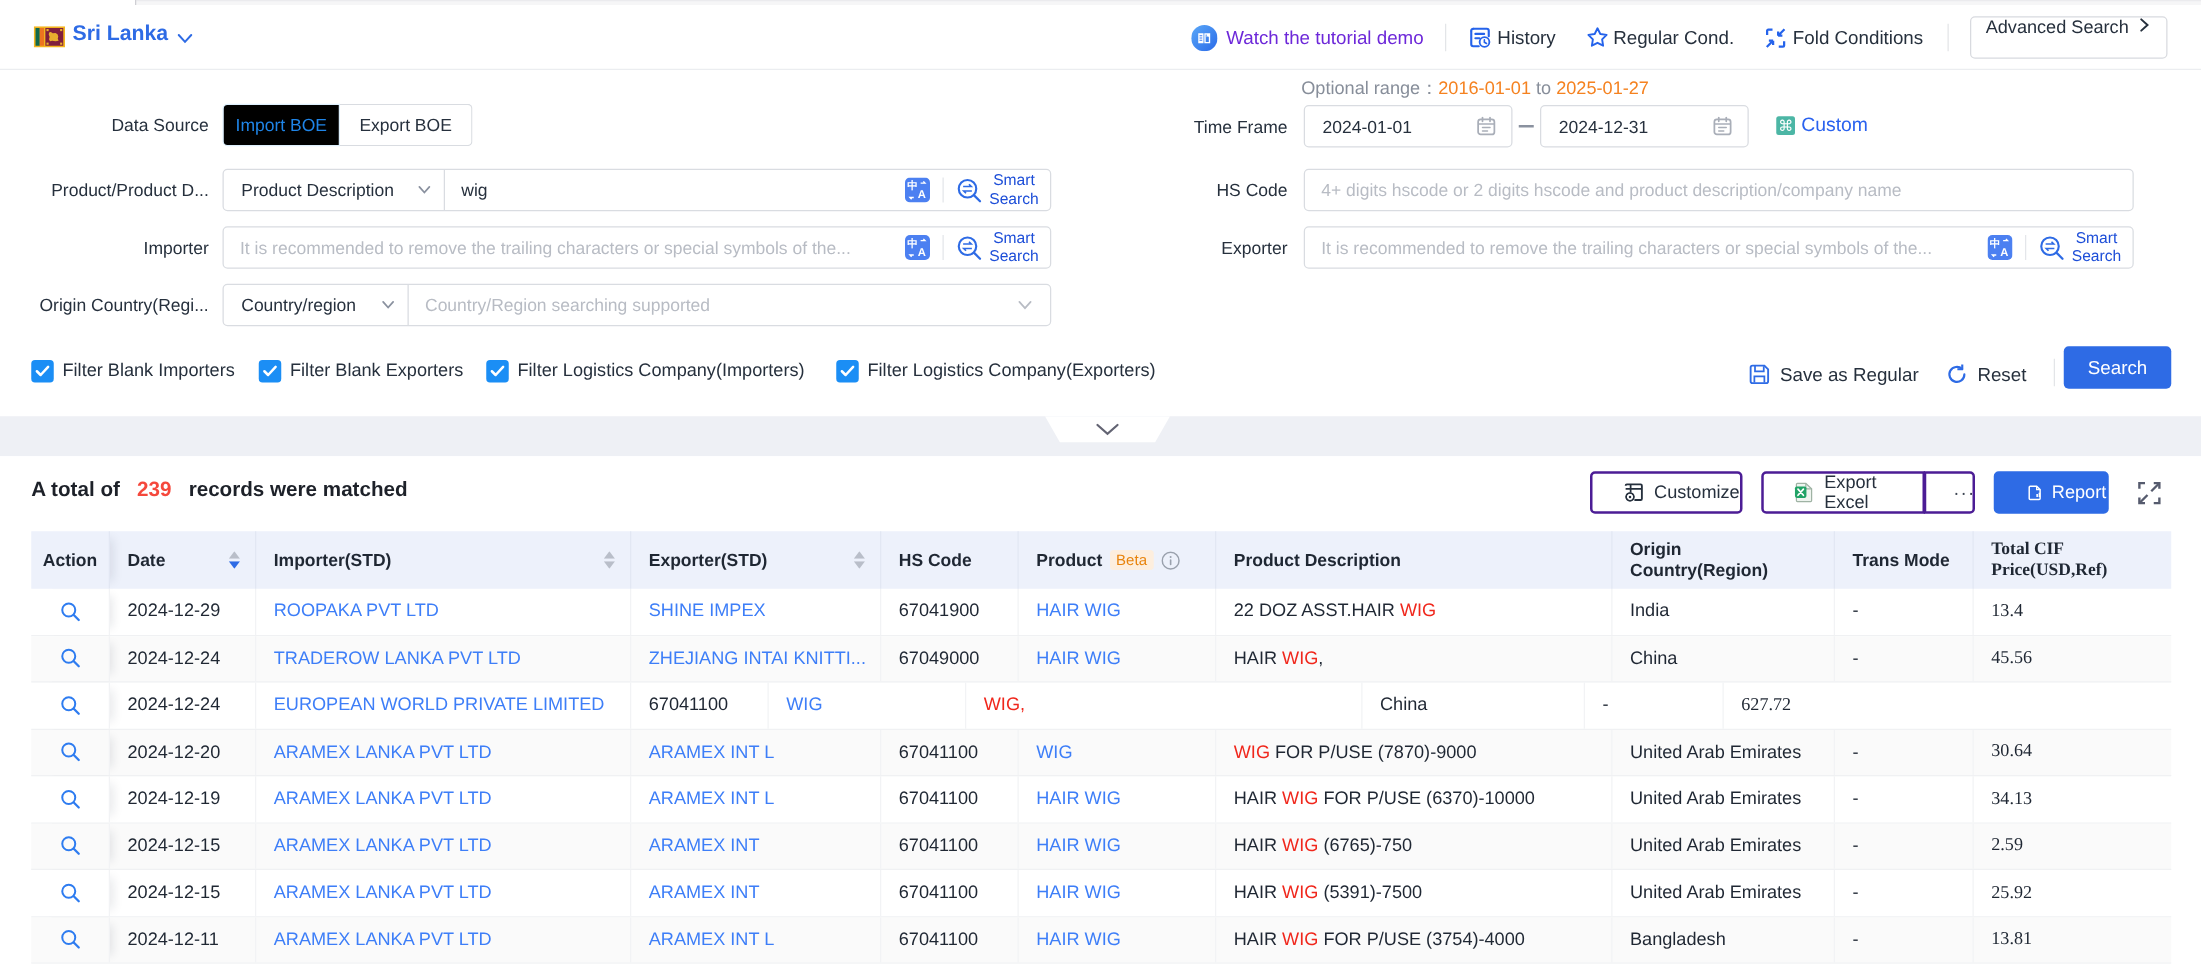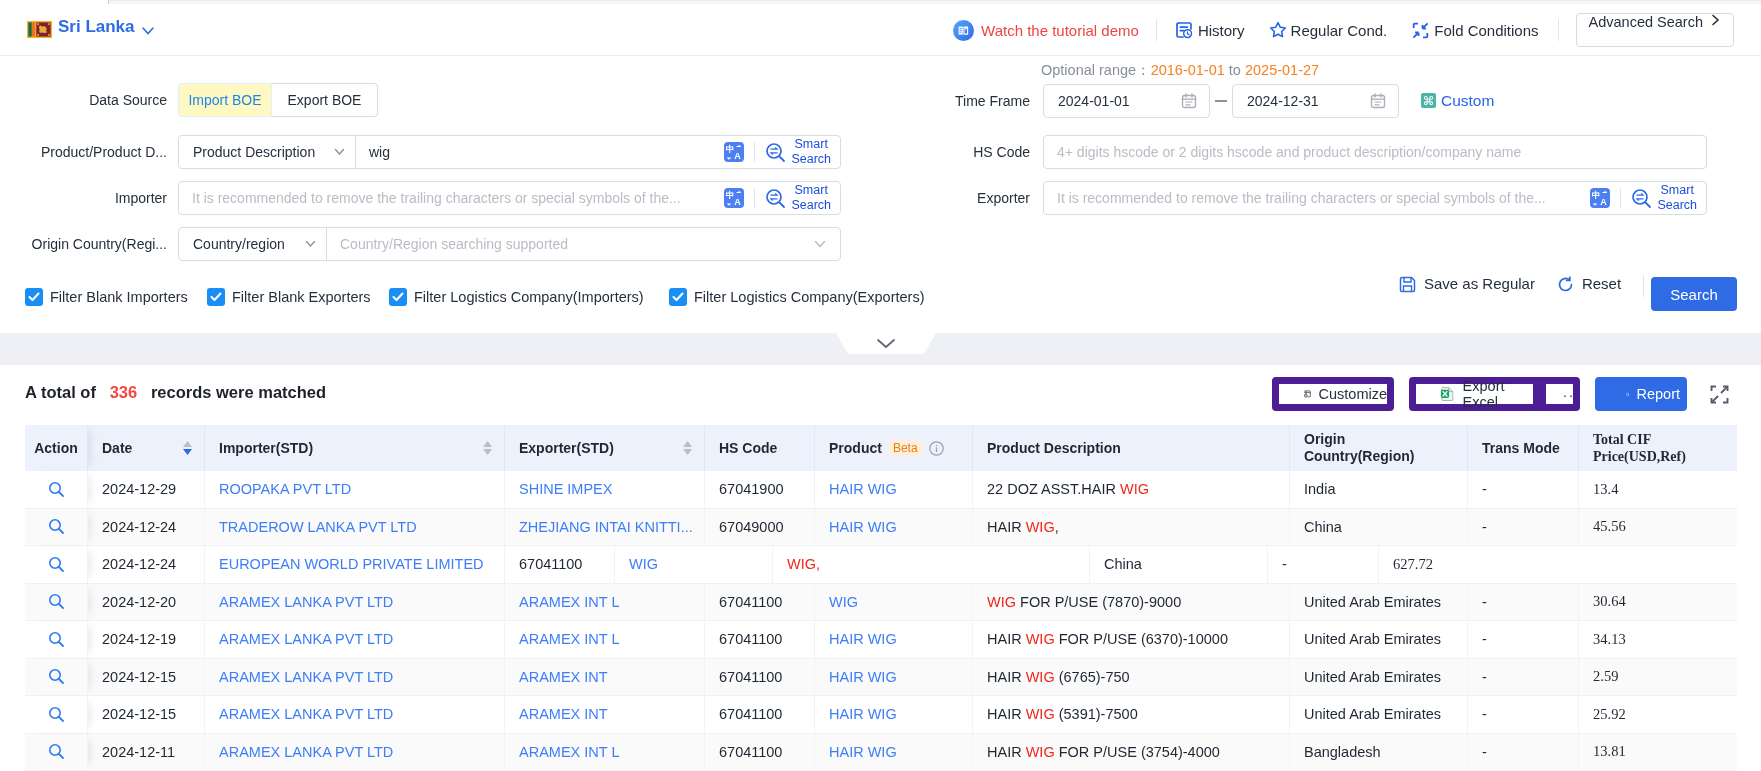--- a/index.html
+++ b/index.html
@@ -8,47 +8,47 @@
 #page { position:relative; width:1761px; height:771px; }
 
 #topstrip { left:0; top:0; width:1761px; height:4px; }
 #topstrip .gray { position:absolute; left:108px; top:0; width:1653px; height:4px; background:#f6f6f7; border-left:1px solid #cfcfd4; box-shadow:inset 0 1px 0 #ebebee; }
 
 #header { left:0; top:4px; width:1761px; height:52px; background:#fff; border-bottom:1px solid #ebedf0;text-decoration:underline; }
 #flag { position:absolute; left:27px; top:17px; width:25px; height:17px; }
 #country { position:absolute; left:58px; top:13px; font-size:17px; font-weight:bold; color:#2e6be5; }
 #hdr-right { position:absolute; right:27px; top:0; height:52px; display:flex; align-items:center; }
 .hitem { display:flex; align-items:center; font-size:15px; color:#26303d; }
-.hlink { color:#ef4444; }
+.hlink { color:#6d28d9; }
 .hdivider { width:1px; height:22px; background:#e3e5e8; margin:0 18px 0 17px; }
 #adv-btn { display:flex; align-items:flex-start; border:1px solid #d8dadf; border-radius:4px; height:34px; padding:0 12px; font-size:14.5px; color:#26303d; background:#fff; }
 
 #form { left:0; top:56px; width:1761px; height:277px; background:#fff; }
 .flabel { position:absolute; font-size:14px; color:#26303d; text-align:right; }
 .input { position:absolute; border:1px solid #d9dce1; border-radius:4px; background:#fff; font-size:14px; color:#26303d; display:flex; align-items:center; }
 .ph { color:#b8bcc4; }
 
 #ds { position:absolute; left:178px; top:27px; width:212px; height:34px; border-radius:4px; display:flex; font-size:14px; }
-#ds .seg1 { width:94px; background:#fef9c3; color:#1f85e8; border:1px solid #def0fd; border-radius:4px 0 0 4px; display:flex; align-items:center; justify-content:center; }
+#ds .seg1 { width:94px; background:#000000; color:#1f85e8; border:1px solid #def0fd; border-radius:4px 0 0 4px; display:flex; align-items:center; justify-content:center; }
 #ds .seg2 { width:106px; background:#fff; color:#26303d; border:1px solid #d9dce1; border-left:none; border-radius:0 4px 4px 0; display:flex; align-items:center; justify-content:center; }
 .smart-txt { font-size:12.5px; color:#1d4ed8; line-height:15px;text-align:center; }
 .icondiv { width:1px; height:20px; background:#e4e6ea; margin:0 10px; }
 
 .cb { position:absolute; display:flex; align-items:center; gap:7px; font-size:14.5px; color:#26303d; }
 .cbbox { width:18px; height:18px; border-radius:3px; background:#1b8ef5; display:flex; align-items:center; justify-content:center; flex:none; }
 
-#saveRow { position:absolute; left:1398px; top:219px; height:34px; display:flex; align-items:flex-start; font-size:15px; color:#26303d; }
+#saveRow { position:absolute; left:1398px; top:219px; height:34px; display:flex; align-items:flex-end; font-size:15px; color:#26303d; }
 #searchBtn { position:absolute; left:1651px; top:221px; width:86px; height:34px; background:#2e6be5; color:#fff; border-radius:4px; display:flex; align-items:center; justify-content:center; font-size:15px; }
 
 #band { left:0; top:333px; width:1761px; height:32px; background:#eef0f5; }
 #notch { position:absolute; left:836px; top:0; width:100px; height:21px; }
 
 #results { left:0; top:365px; width:1761px; height:406px; background:#fff; }
 #title { position:absolute; left:25px; top:18px; font-size:16.5px; font-weight:bold; color:#1d2129; }
-.rbtn { position:absolute; top:12px; height:34px; border:7px solid #4c1d95; border-radius:4px; background:#fff; display:flex; align-items:center; justify-content:center; font-size:14.5px; color:#26303d; gap:7px;padding-left:24px; }
+.rbtn { position:absolute; top:12px; height:34px; border:2px solid #4c1d95; border-radius:4px; background:#fff; display:flex; align-items:center; justify-content:center; font-size:14.5px; color:#26303d; gap:7px;padding-left:24px; }
 
 #tbl { position:absolute; left:25px; top:60px; width:1712px; }
 .thead { display:flex; background:#edf1fb; height:46px; font-weight:bold; font-size:14px; color:#1f2733; }
 .th { display:flex; align-items:center; padding-left:14px; border-right:1px solid #e2e7f3; position:relative; }
 .trow { display:flex; height:37.5px; font-size:14.5px; color:#1f2733; border-bottom:1px solid #f0f1f3; }
 .trow.alt { background:#fafafa; }
 .td { display:flex; align-items:center; padding-left:14px; border-right:1px solid #f2f3f5; overflow:hidden; white-space:nowrap; }
 .link { color:#3d7ef8; }
 .red { color:#f0271c; }
 .c1{width:63px;flex:none;justify-content:center;padding-left:0;position:relative;z-index:1;box-shadow:8px 0 8px -6px rgba(15,25,45,0.10);}
@@ -289,21 +289,21 @@
     </div>
     <div id="searchBtn">Search</div>
   </div>
   <div class="abs" id="band">
     <svg id="notch" viewBox="0 0 100 21">
         <polygon points="0,0 100,0 88,21 12,21" fill="#ffffff"></polygon>
         <path d="M42 7 L50 14 L58 7" stroke="#636473" stroke-width="1.8" fill="none" stroke-linecap="round"></path>
       </svg>
   </div>
   <div class="abs" id="results">
-    <div id="title">A total of&nbsp;&nbsp; <span style="color:#f5483c">336</span> &nbsp;&nbsp;records were matched</div>
+    <div id="title">A total of&nbsp;&nbsp; <span style="color:#f5483c">239</span> &nbsp;&nbsp;records were matched</div>
     <div class="rbtn" style="left:1272px;width:122px">
       <svg width="18" height="18" viewBox="0 0 18 18">
           <path d="M2.5 3.5 a1 1 0 0 1 1 -1 h11 a1 1 0 0 1 1 1 V14 a1 1 0 0 1 -1 1 H9.5" fill="none" stroke="#26303d" stroke-width="1.5"></path>
           <path d="M2.5 6 h13 M6.5 2.5 V9" stroke="#26303d" stroke-width="1.4"></path>
           <circle cx="6" cy="12.5" r="3.1" fill="none" stroke="#26303d" stroke-width="1.3"></circle>
           <circle cx="6" cy="12.5" r="1" fill="#26303d"></circle>
           <path d="M6 8.9 v1 M6 15.1 v1 M2.4 12.5 h1 M8.6 12.5 h1 M3.5 10 l0.8 0.8 M7.7 14.2 l0.8 0.8 M8.5 10 l-0.8 0.8 M4.3 14.2 l-0.8 0.8" stroke="#26303d" stroke-width="1"></path>
         </svg>
       Customize</div>
     <div class="rbtn" style="left:1409px;width:131px;border-radius:4px 0 0 4px;">

